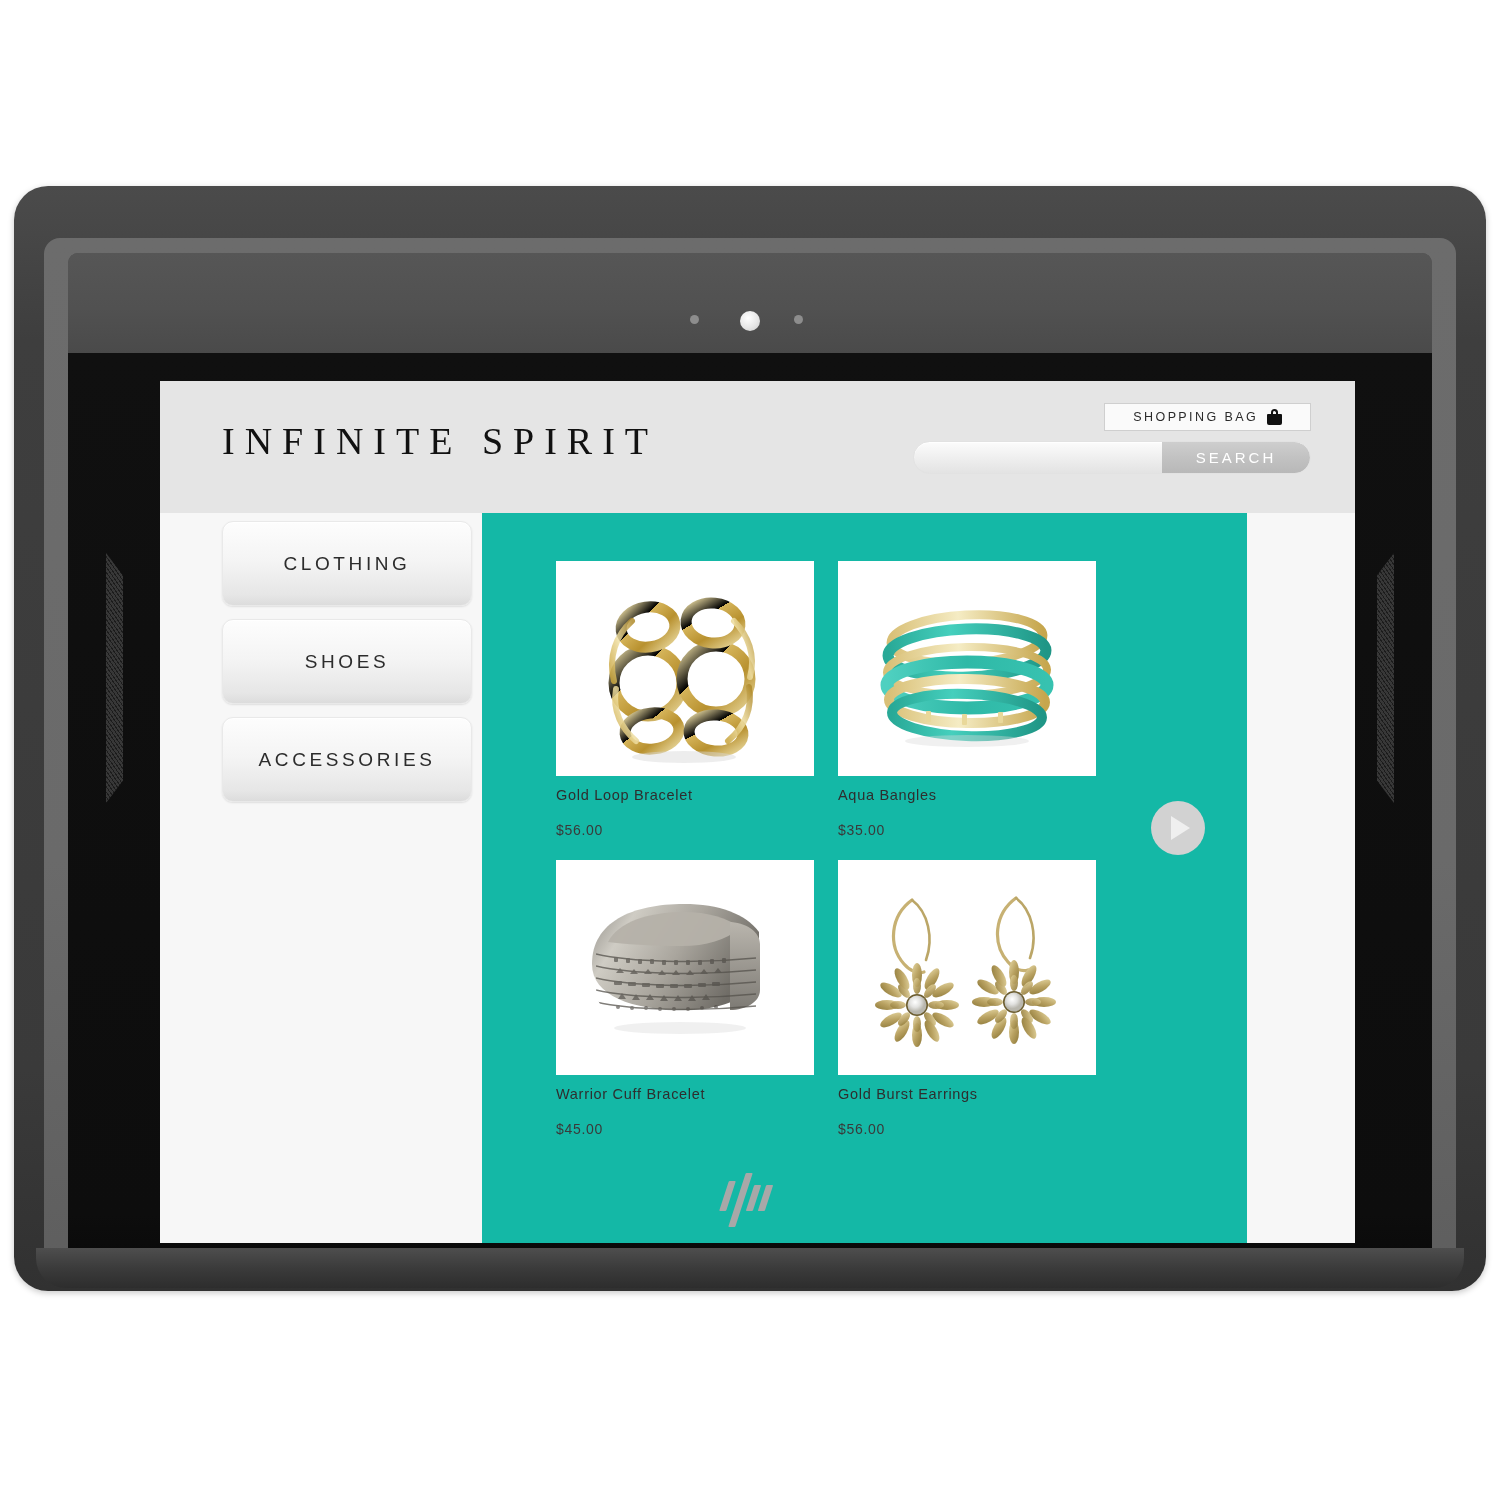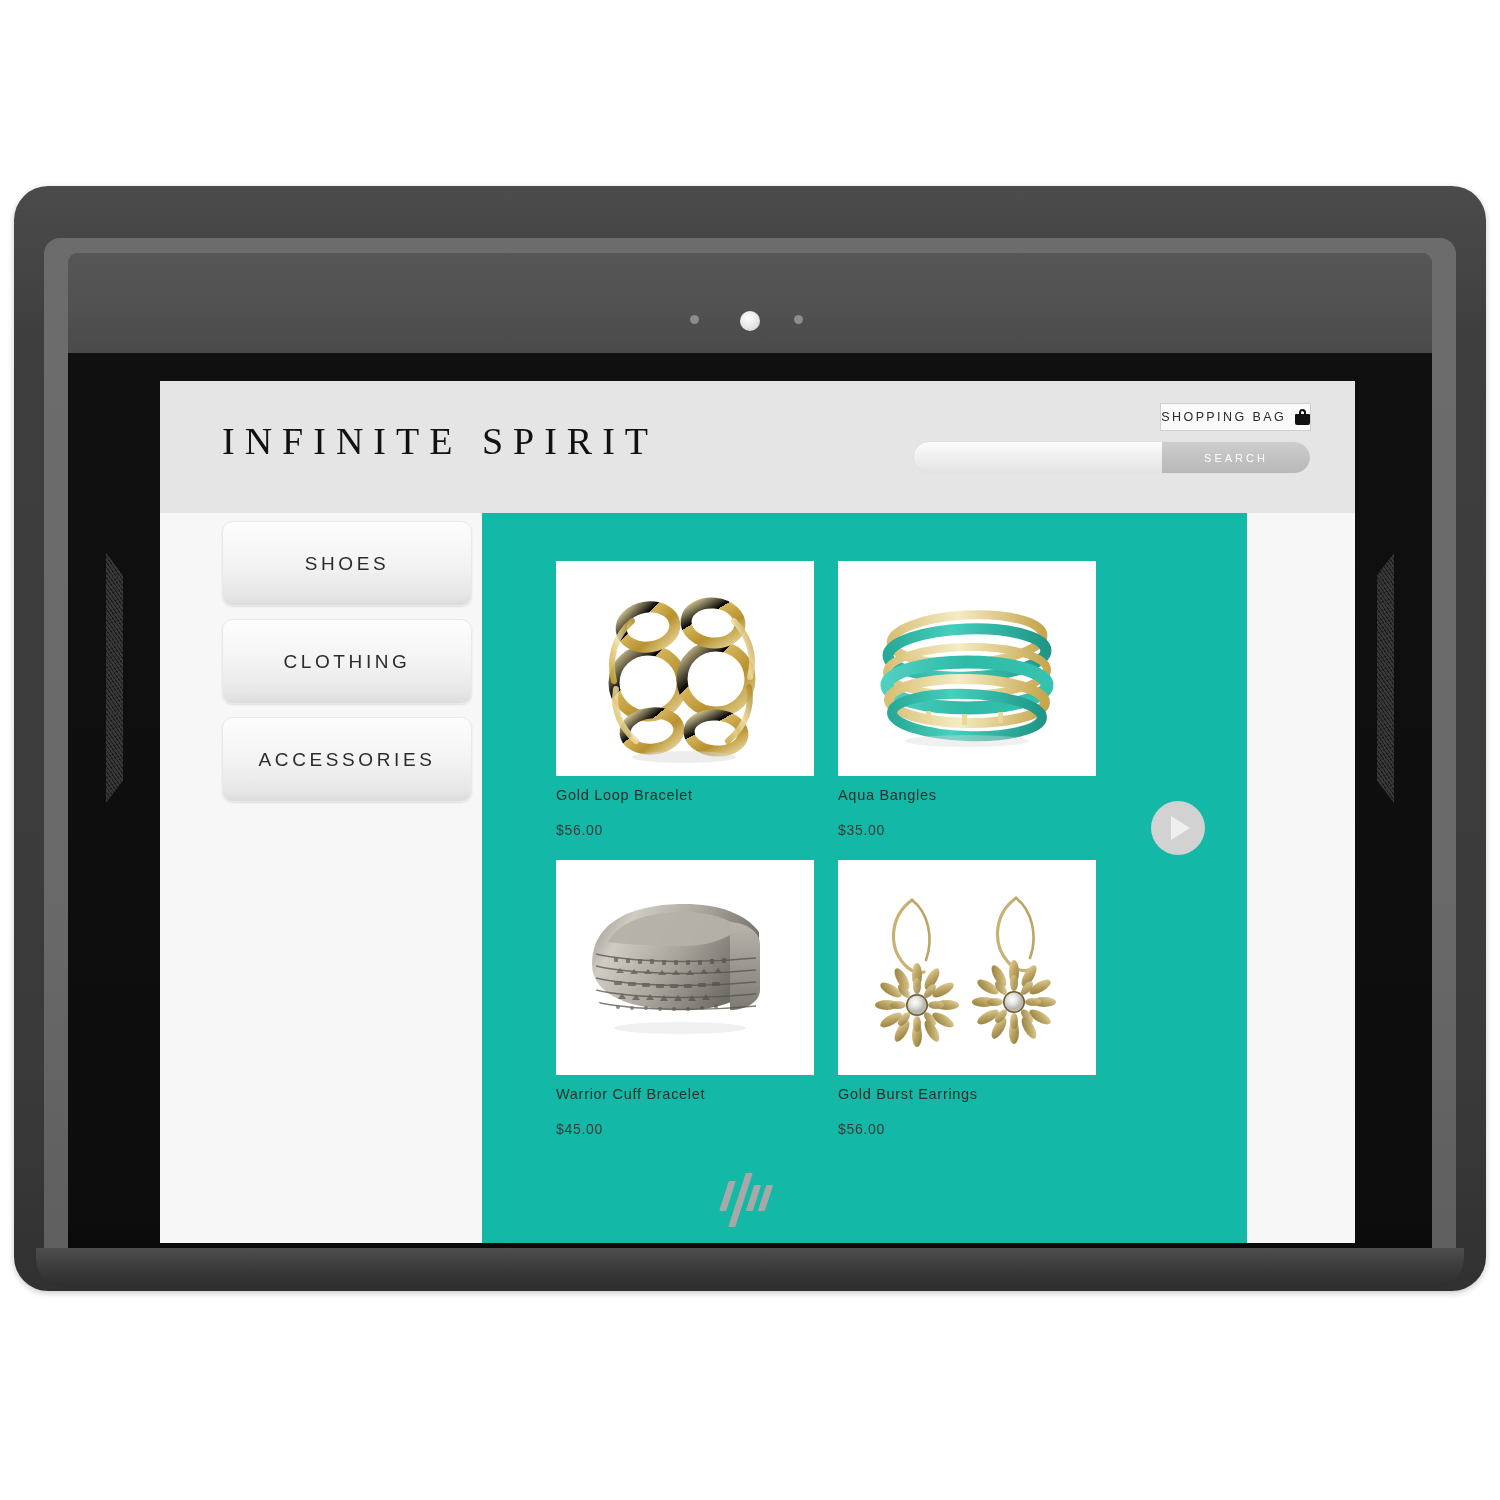--- a/index.html
+++ b/index.html
@@ -139,21 +139,21 @@
     letter-spacing: 10px;
     color: #111111;
     white-space: nowrap;
   }
 
   #shopping-bag {
     position: absolute;
     right: 44px;
     top: 22px;
     height: 28px;
-    padding: 0 0;
+    padding: 0 28px;
     border: 1px solid #cfcfcf;
     background: #fafafa;
     display: flex;
     align-items: center;
     gap: 9px;
     cursor: pointer;
   }
   #shopping-bag-label {
     font-size: 12.5px;
     letter-spacing: 2.4px;
@@ -193,21 +193,21 @@
     font-size: 13px;
     color: #555;
   }
   #search-button {
     width: 148px;
     border: none;
     border-radius: 0 17px 17px 0;
     background: linear-gradient(180deg, #cecece 0%, #c2c2c2 50%, #b8b8b8 100%);
     color: #ffffff;
     font-family: "Liberation Sans", sans-serif;
-    font-size: 11px;
+    font-size: 15px;
     letter-spacing: 3px;
     cursor: pointer;
   }
 
   
   #body-area { position: relative; height: 730px; }
 
   
   #sidebar {
     position: absolute;
@@ -337,24 +337,24 @@
             <input id="search-input" type="text" placeholder="" style="">
             <button id="search-button">SEARCH</button>
           </div>
 
         </div>
 
         <div id="body-area">
 
           <nav id="sidebar">
             <div class="nav-button">
-              <span>SHOES</span>
+              <span>CLOTHING</span>
             </div>
             <div class="nav-button">
-              <span>CLOTHING</span>
+              <span>SHOES</span>
             </div>
             <div class="nav-button">
               <span>ACCESSORIES</span>
             </div>
           </nav>
 
           <section id="product-panel">
 
             <div id="product-grid">
 

